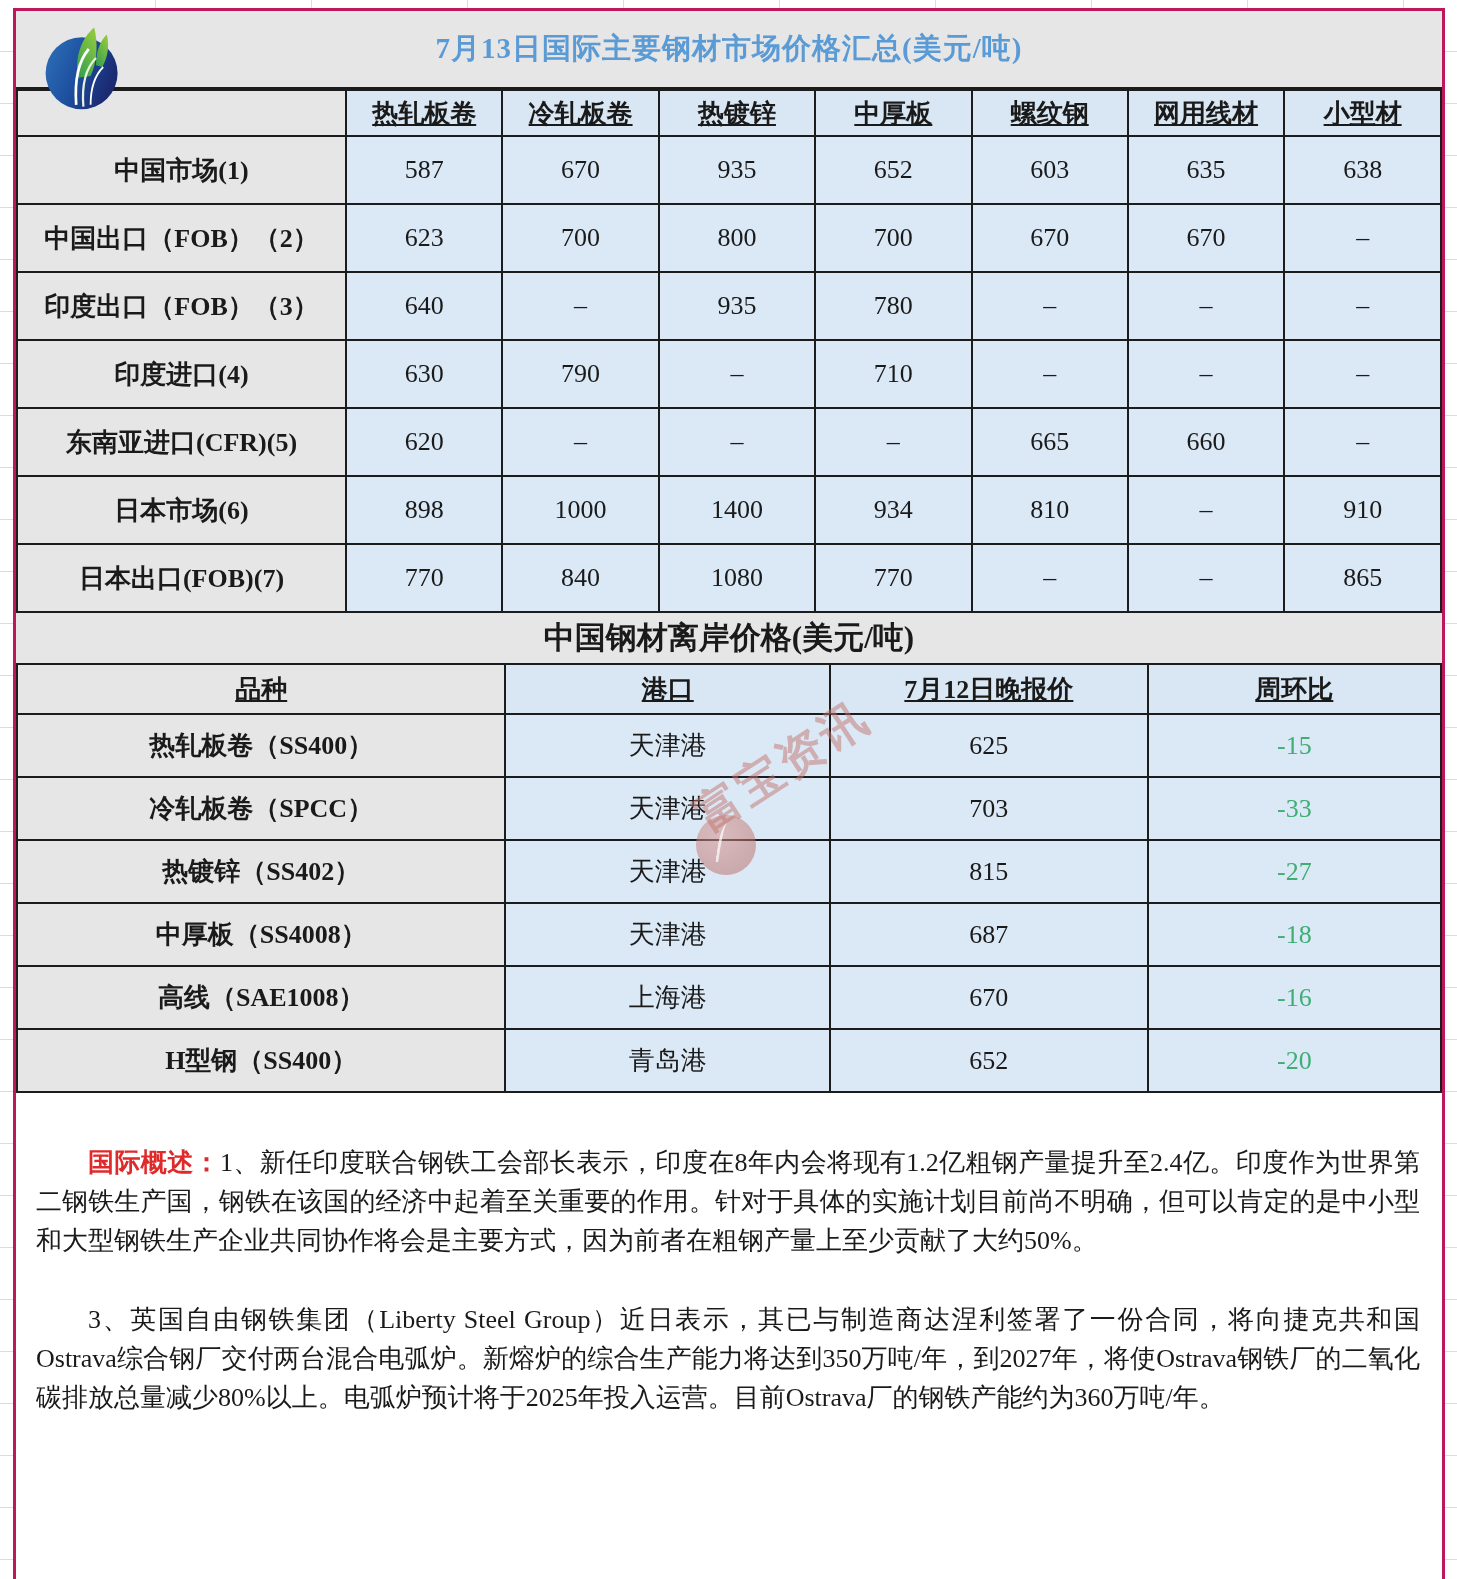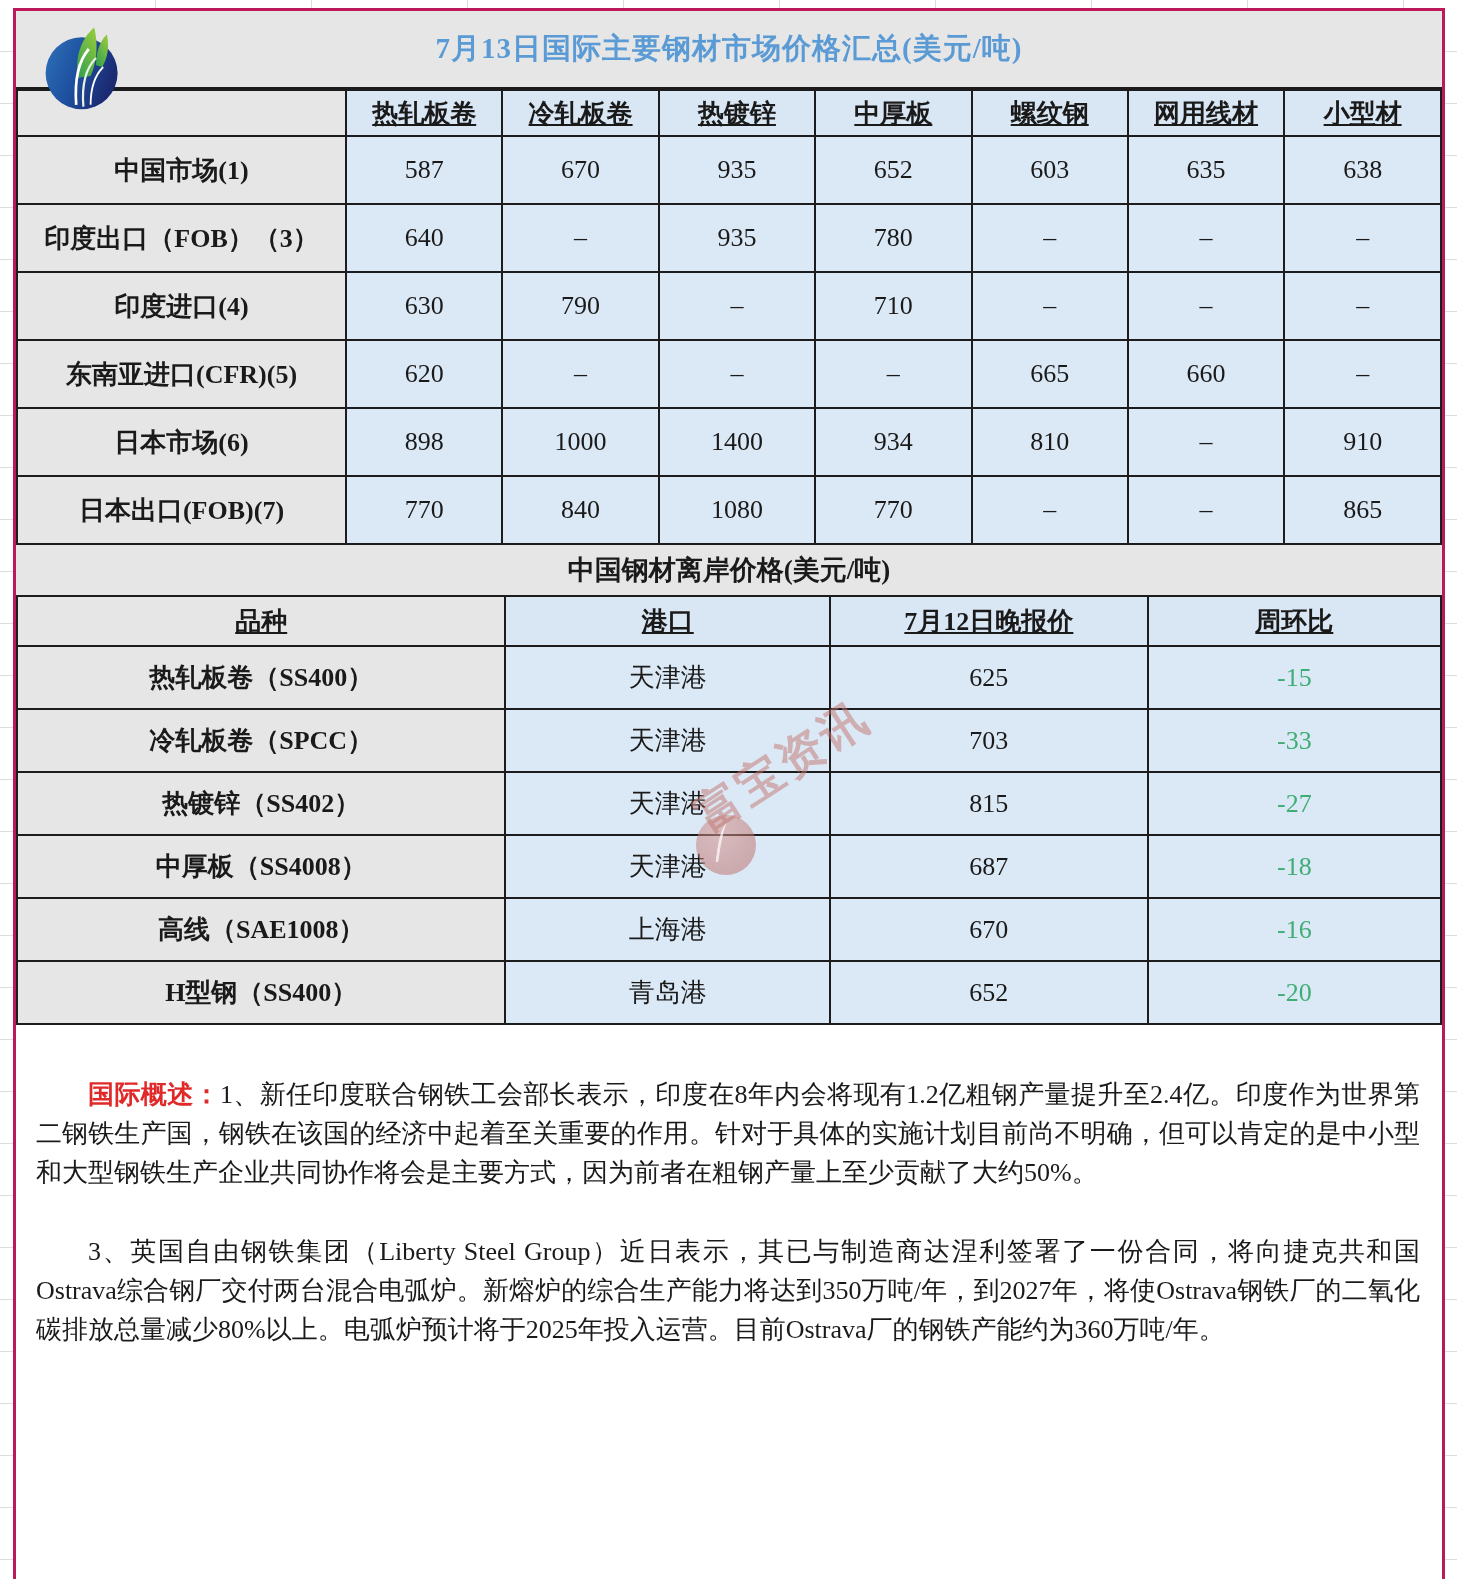--- a/index.html
+++ b/index.html
@@ -40,21 +40,21 @@
   th.corner{background:#e7e6e6;}
   th.row-label{background:#e7e6e6;font-weight:bold;font-size:26px;}
   td.num{background:#dbe8f5;font-size:26px;font-weight:normal;}
   th.col-head.gray{background:#e7e6e6;}
   td.num.change-green{color:#3fae75;}
   .t2 th.row-label{font-size:26px;}
   
   .section-bar{
     height:50px;background:#e7e6e6;
     display:flex;align-items:center;justify-content:center;
-    font-weight:bold;font-size:27px;
+    font-weight:bold;font-size:31px;
   }
   
   .text-area{
     background:#ffffff;
     padding:50px 22px 10px 20px;
     min-height:520px;
   }
   .text-area p{
     margin:0 0 40px 0;
     font-size:26px;line-height:39px;
@@ -139,20 +139,30 @@
           <th class="row-label">中国市场(1)</th>
           <td class="num">587</td>
           <td class="num">670</td>
           <td class="num">935</td>
           <td class="num">652</td>
           <td class="num">603</td>
           <td class="num">635</td>
           <td class="num">638</td>
         </tr>
         <tr>
+          <th class="row-label">中国出口（FOB）（2）</th>
+          <td class="num">623</td>
+          <td class="num">700</td>
+          <td class="num">800</td>
+          <td class="num">700</td>
+          <td class="num">670</td>
+          <td class="num">670</td>
+          <td class="num">–</td>
+        </tr>
+        <tr>
           <th class="row-label">印度出口（FOB）（3）</th>
           <td class="num">640</td>
           <td class="num">–</td>
           <td class="num">935</td>
           <td class="num">780</td>
           <td class="num">–</td>
           <td class="num">–</td>
           <td class="num">–</td>
         </tr>
         <tr>

